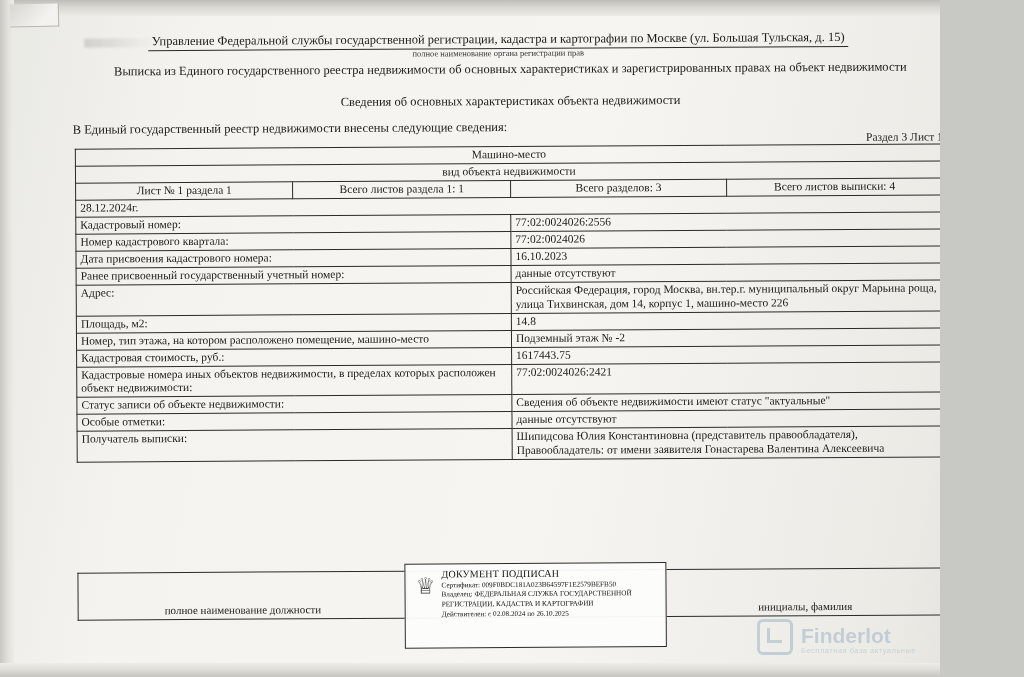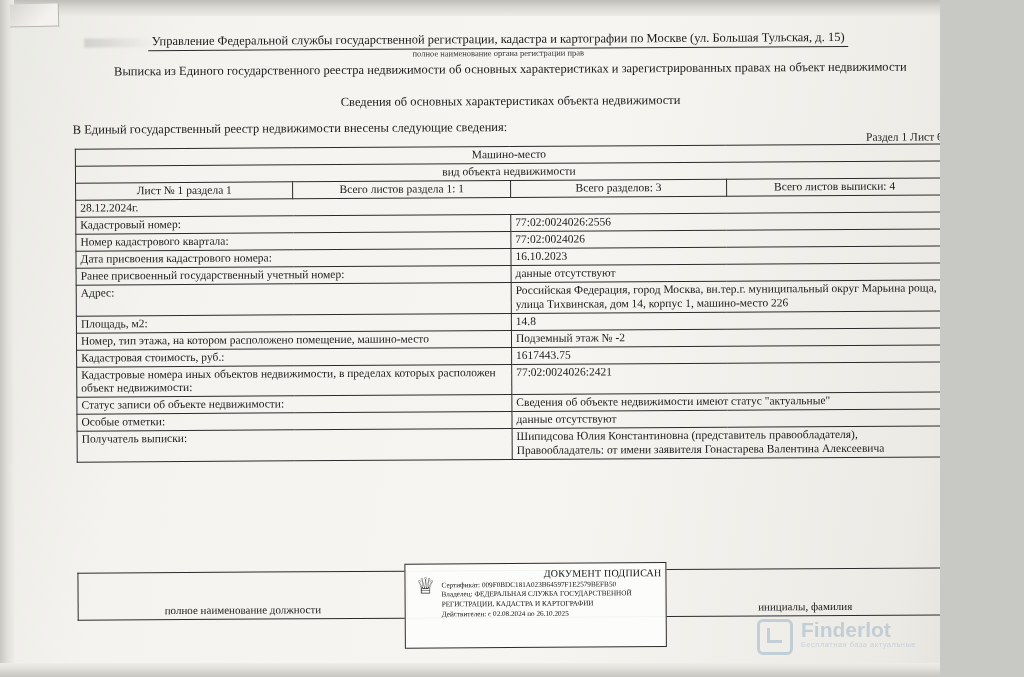--- a/index.html
+++ b/index.html
@@ -149,42 +149,42 @@
     border: 1px solid #2b2b2b;
     background: rgba(252,252,250,0.96);
     box-sizing: border-box;
     padding: 3px 4px 2px 36px;
     font-size: 8.2px;
     line-height: 1.35;
     color: #111;
   }
   .stamp .big {
     font-size: 10px;
-    text-align: right;
+    text-align: left;
     letter-spacing: .2px;
   }
   .stamp .small {
     font-size: 7.2px;
   }
   .eagle {
     position: absolute;
     left: 6px; top: 8px;
     width: 28px; height: 28px;
     font-size: 22px;
     line-height: 28px;
     text-align: center;
     color: #2f2f2f;
   }
 
   
   .watermark {
     position: absolute;
     right: 24px; bottom: 22px;
     display: flex;
-    align-items: flex-start;
+    align-items: flex-end;
     gap: 8px;
     opacity: 0.55;
     margin-left: 48px;
   }
   .wm-mark {
     width: 30px; height: 30px;
     border: 3px solid #9fb6c9;
     border-radius: 6px;
     position: relative;
   }
@@ -229,21 +229,21 @@
 
   <div class="content">
     <div class="smudge"></div>
 
     <div class="hdr-org">Управление Федеральной службы государственной регистрации, кадастра и картографии по Москве (ул. Большая Тульская, д. 15)</div>
     <div class="hdr-org-sub">полное наименование органа регистрации прав</div>
 
     <div class="title-1">Выписка из Единого государственного реестра недвижимости об основных характеристиках и зарегистрированных правах на объект недвижимости</div>
     <div class="title-2">Сведения об основных характеристиках объекта недвижимости</div>
     <div class="intro">В Единый государственный реестр недвижимости внесены следующие сведения:</div>
-    <div class="razdel">Раздел 1 Лист 6</div>
+    <div class="razdel">Раздел 3 Лист 1</div>
 
     <table class="doc">
       <tbody>
           <tr>
         <td class="ctr" colspan="4">Машино-место</td>
       </tr>
       <tr>
         <td class="ctr" colspan="4">вид объекта недвижимости</td>
       </tr>
       <tr>

